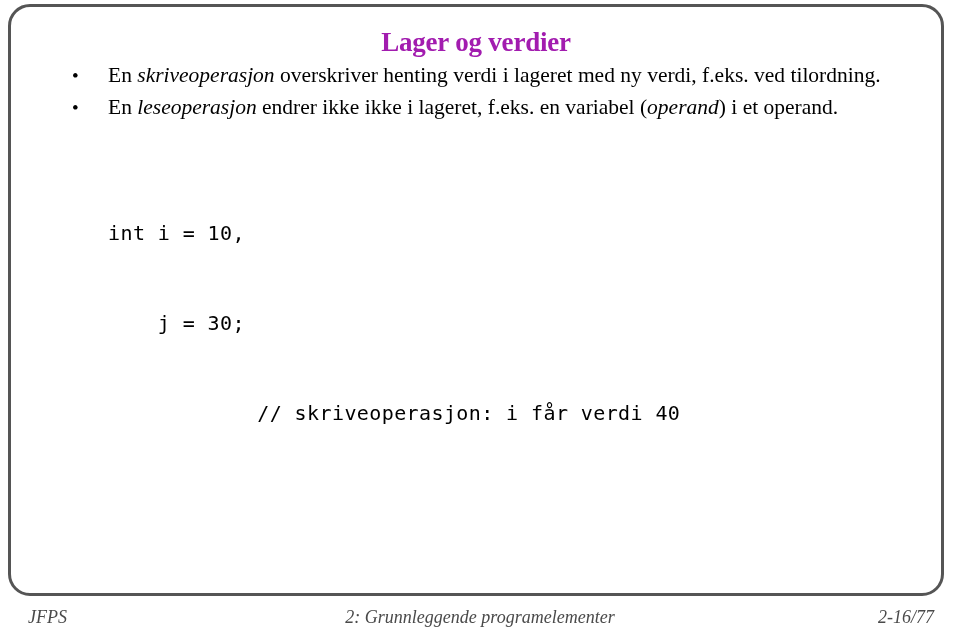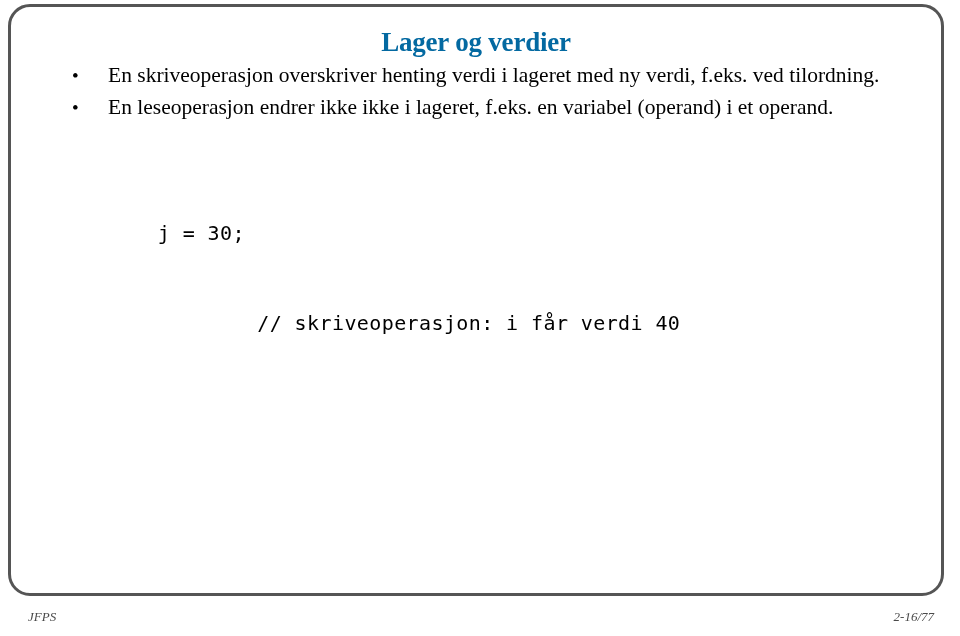--- a/index.html
+++ b/index.html
@@ -51,21 +51,21 @@
     position: absolute;
     left: 0;
     top: 22px;
     width: 936px;
     text-align: center;
     font-family: "Liberation Serif", "DejaVu Serif", serif;
     font-weight: bold;
     font-size: 27px;
     line-height: 32px;
     letter-spacing: -0.2px;
-    color: #0369a1;
+    color: #a21caf;
   }
 
   
   .bullet-list {
     position: absolute;
     left: 0;
     top: 58px;
     width: 936px;
   }
   .bullet-item {
@@ -77,21 +77,21 @@
     margin-bottom: 5px;
   }
   .bullet-item .bullet-mark {
     position: absolute;
     left: 64px;
     top: 0;
     font-size: 19px;
     line-height: 27px;
   }
   .bullet-text { display: inline; }
-  .it { }
+  .it { font-style: italic; }
 
   
   .code-block {
     position: absolute;
     left: 100px;
     top: 154px;
     font-family: "DejaVu Sans Mono", "Liberation Mono", monospace;
     font-size: 20px;
     line-height: 30px;
     white-space: pre;
@@ -102,21 +102,21 @@
 
   
   .footer {
     position: absolute;
     left: 0;
     top: 606px;
     width: 960px;
     height: 30px;
     font-family: "Liberation Serif", "DejaVu Serif", serif;
     font-style: italic;
-    font-size: 13px;
+    font-size: 18px;
     line-height: 22px;
     color: #4a4a4a;
   }
   .footer-left {
     position: absolute;
     left: 28px;
     top: 0;
   }
   .footer-center {
     position: absolute;
@@ -150,24 +150,26 @@
       </div>
 
       <div class="bullet-item">
         <span class="bullet-mark">•</span>
         <span class="bullet-text"><span>En </span><span class="it">leseoperasjon</span><span> endrer ikke ikke i lageret, f.eks. en variabel (</span><span class="it">operand</span><span>) i et operand.</span></span>
       </div>
 
     </div>
 
     <div class="code-block">
+      <div class="code-line">int i = 10,</div>
       <div class="code-line">    j = 30;</div>
       <div class="code-line">            // skriveoperasjon: i får verdi 40</div>
     </div>
 
   </div>
 
   <div class="footer">
     <div class="footer-left">JFPS</div>
+    <div class="footer-center">2: Grunnleggende programelementer</div>
     <div class="footer-right">2-16/77</div>
   </div>
 
 </div>
 
 </body></html>

